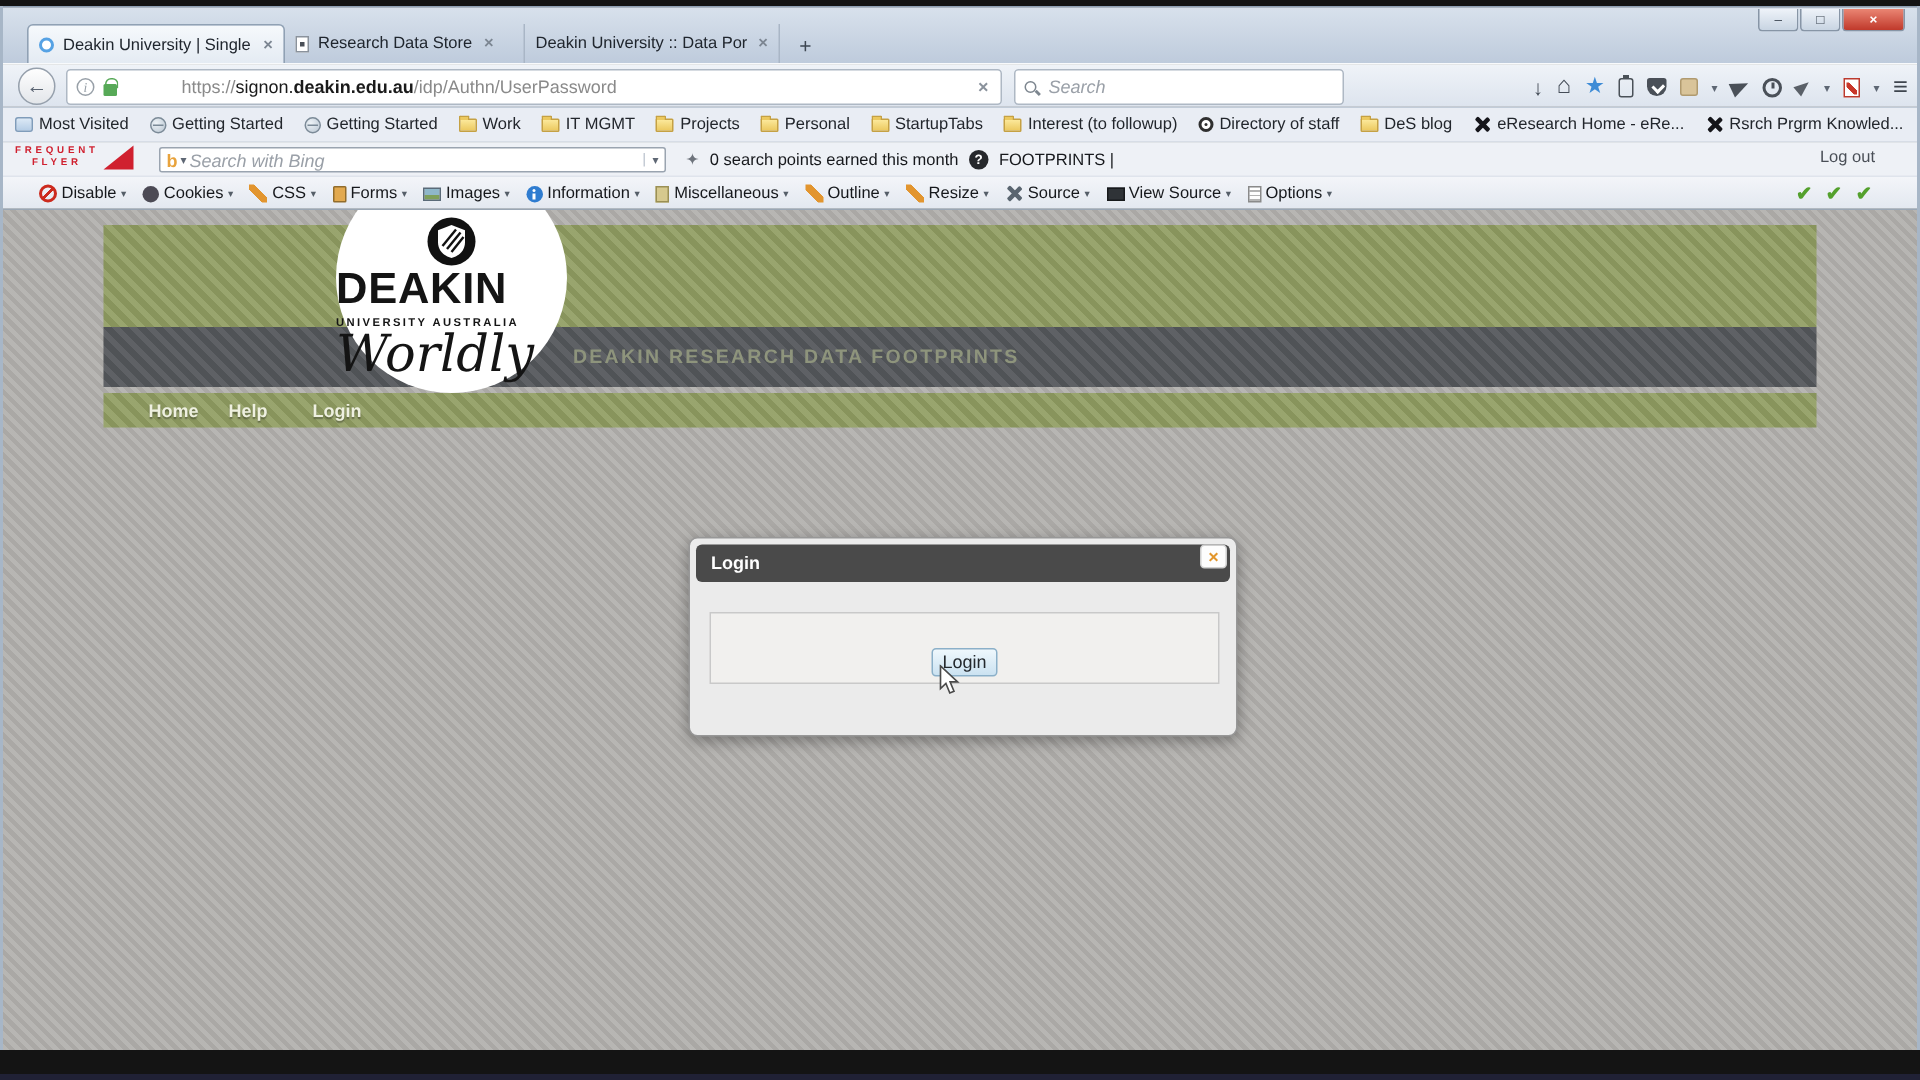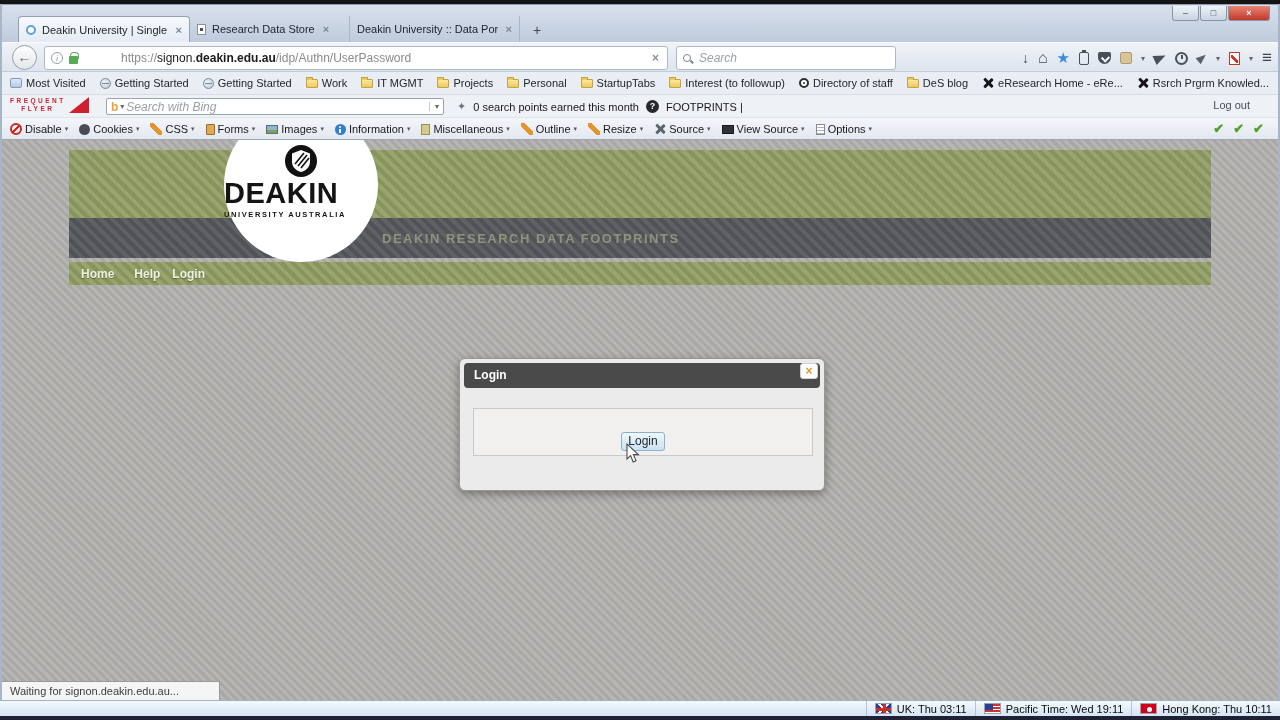--- a/index.html
+++ b/index.html
@@ -156,21 +156,21 @@
   #ff-points { position:absolute; left:455px; top:0; height:23px; display:flex; align-items:center; gap:7px; font-size:11px; color:#16181c; }
   .sparkle { color:#6e747c; font-size:11px; }
   .q-badge { width:13px; height:13px; border-radius:50%; background:#26282c; color:#fff; font-size:9px; font-weight:bold; text-align:center; line-height:13px; }
   #ff-logout { position:absolute; right:28px; top:4px; font-size:11px; color:#4a4f57; }
 
   
   #webdevbar {
     position:absolute; left:0; top:114px; width:1276px; height:22px;
     background:linear-gradient(#f3f5f9,#e3e8f0);
     border-bottom:1px solid #9aa6b4;
-    display:flex; align-items:center; padding:0 8px; gap:11px;
+    display:flex; align-items:center; padding:0 24px; gap:11px;
     font-size:11px; color:#16181c;
   }
   .wd-item { display:flex; align-items:center; gap:3px; white-space:nowrap; }
   .wd-caret { color:#555e68; font-size:7px; }
   .wdi { width:12px; height:12px; display:inline-block; position:relative; flex:none; }
   .wd-disable { border-radius:50%; border:2px solid #cc2a1e;
     background:linear-gradient(135deg,transparent 40%,#cc2a1e 40% 60%,transparent 60%); }
   .wd-cookies { border-radius:50%; background:#4c4a55; width:11px; height:11px; margin-top:1px; }
   .wd-pencil { background:linear-gradient(45deg,transparent 36%,#e2952f 36% 64%,transparent 64%); }
   .wd-clipboard { width:9px; height:11px; background:#e2a94f; border:1px solid #916c2c; border-radius:1px; margin-top:1px; }
@@ -196,21 +196,21 @@
   .band { position:absolute; left:67px; width:1142px; }
   #band-green { top:10px; height:68px; background:#909d62;
     background-image:repeating-linear-gradient(45deg, rgba(255,255,255,.08) 0 4px, rgba(0,0,0,.06) 4px 8px); }
   #band-dark { top:78px; height:40px; background:#56595d;
     background-image:repeating-linear-gradient(45deg, rgba(255,255,255,.05) 0 4px, rgba(0,0,0,.07) 4px 8px);
     line-height:40px; }
   #banner-title { margin-left:313px; font-size:13px; font-weight:bold; letter-spacing:1.5px; color:#8e947c; }
   #page-nav { top:122px; height:23px; background:#909d62;
     background-image:repeating-linear-gradient(45deg, rgba(255,255,255,.08) 0 4px, rgba(0,0,0,.06) 4px 8px);
     display:flex; align-items:center; font-size:12px; font-weight:bold; }
-  #page-nav .pn-link { color:#eef0e0; text-shadow:0 1px 1px rgba(0,0,0,.35); margin-left:12px; }
+  #page-nav .pn-link { color:#eef0e0; text-shadow:0 1px 1px rgba(0,0,0,.35); margin-left:30px; }
   #page-nav .pn-help { margin-left:20px; }
   #pn-login { margin-left:auto; margin-right:24px; color:#c9cfae; }
   
   #logo-circle {
     position:absolute; left:222px; top:-32px; width:154px; height:154px;
     background:#fff; border-radius:50%; 
   }
   #logo-shield { position:absolute; left:60px; top:36px; }
   #logo-brand { position:absolute; left:0; width:154px; top:70px; font-size:29px; font-weight:bold; letter-spacing:.5px; color:#141414; line-height:30px; }
   #logo-sub { position:absolute; left:0; width:154px; top:102px; font-size:7.5px; font-weight:bold; letter-spacing:1.6px; color:#141414; }
@@ -518,46 +518,30 @@
           <circle cx="17" cy="17" r="16" fill="#111"></circle>
           <path d="M17 6 L26 9.5 V17.5 C26 23.5 21.5 26.8 17 28 C12.5 26.8 8 23.5 8 17.5 V9.5 Z" fill="#fff"></path>
           <g stroke="#111" stroke-width="1.6">
             <line x1="11" y1="20" x2="20" y2="9"></line>
             <line x1="14" y1="22" x2="23" y2="11"></line>
             <line x1="17" y1="24" x2="25" y2="14"></line>
           </g>
         </svg>
         <div id="logo-brand">DEAKIN</div>
         <div id="logo-sub">UNIVERSITY AUSTRALIA</div>
+        <div id="logo-script">Worldly</div>
       </div>
 
       <div id="dialog">
         <div id="dlg-titlebar">Login</div>
         <div id="dlg-close">×</div>
         <div id="dlg-fieldset"></div>
         <div id="dlg-login-btn">Login</div>
         <svg id="cursor" width="14" height="21" viewBox="0 0 14 21">
           <polygon points="1,1 1,16 4.6,12.6 7.2,19 10,17.8 7.4,11.6 12.4,11.6" fill="#fff" stroke="#4a4a4a" stroke-width="1.1"></polygon>
         </svg>
       </div>
 
-      <div id="status-tip">Waiting for signon.deakin.edu.au...</div>
     </div>
   </div>
 
-  <div id="taskbar">
-  <span class="clock">
-    <span class="flag flag-uk"></span>
-    <span>UK: Thu 03:11</span>
-  </span>
-
-  <span class="clock">
-    <span class="flag flag-us"></span>
-    <span>Pacific Time: Wed 19:11</span>
-  </span>
-
-  <span class="clock">
-    <span class="flag flag-hk"></span>
-    <span>Hong Kong: Thu 10:11</span>
-  </span>
-</div>
   <div id="bottom-strip"></div>
 </div>
 
 </body></html>

